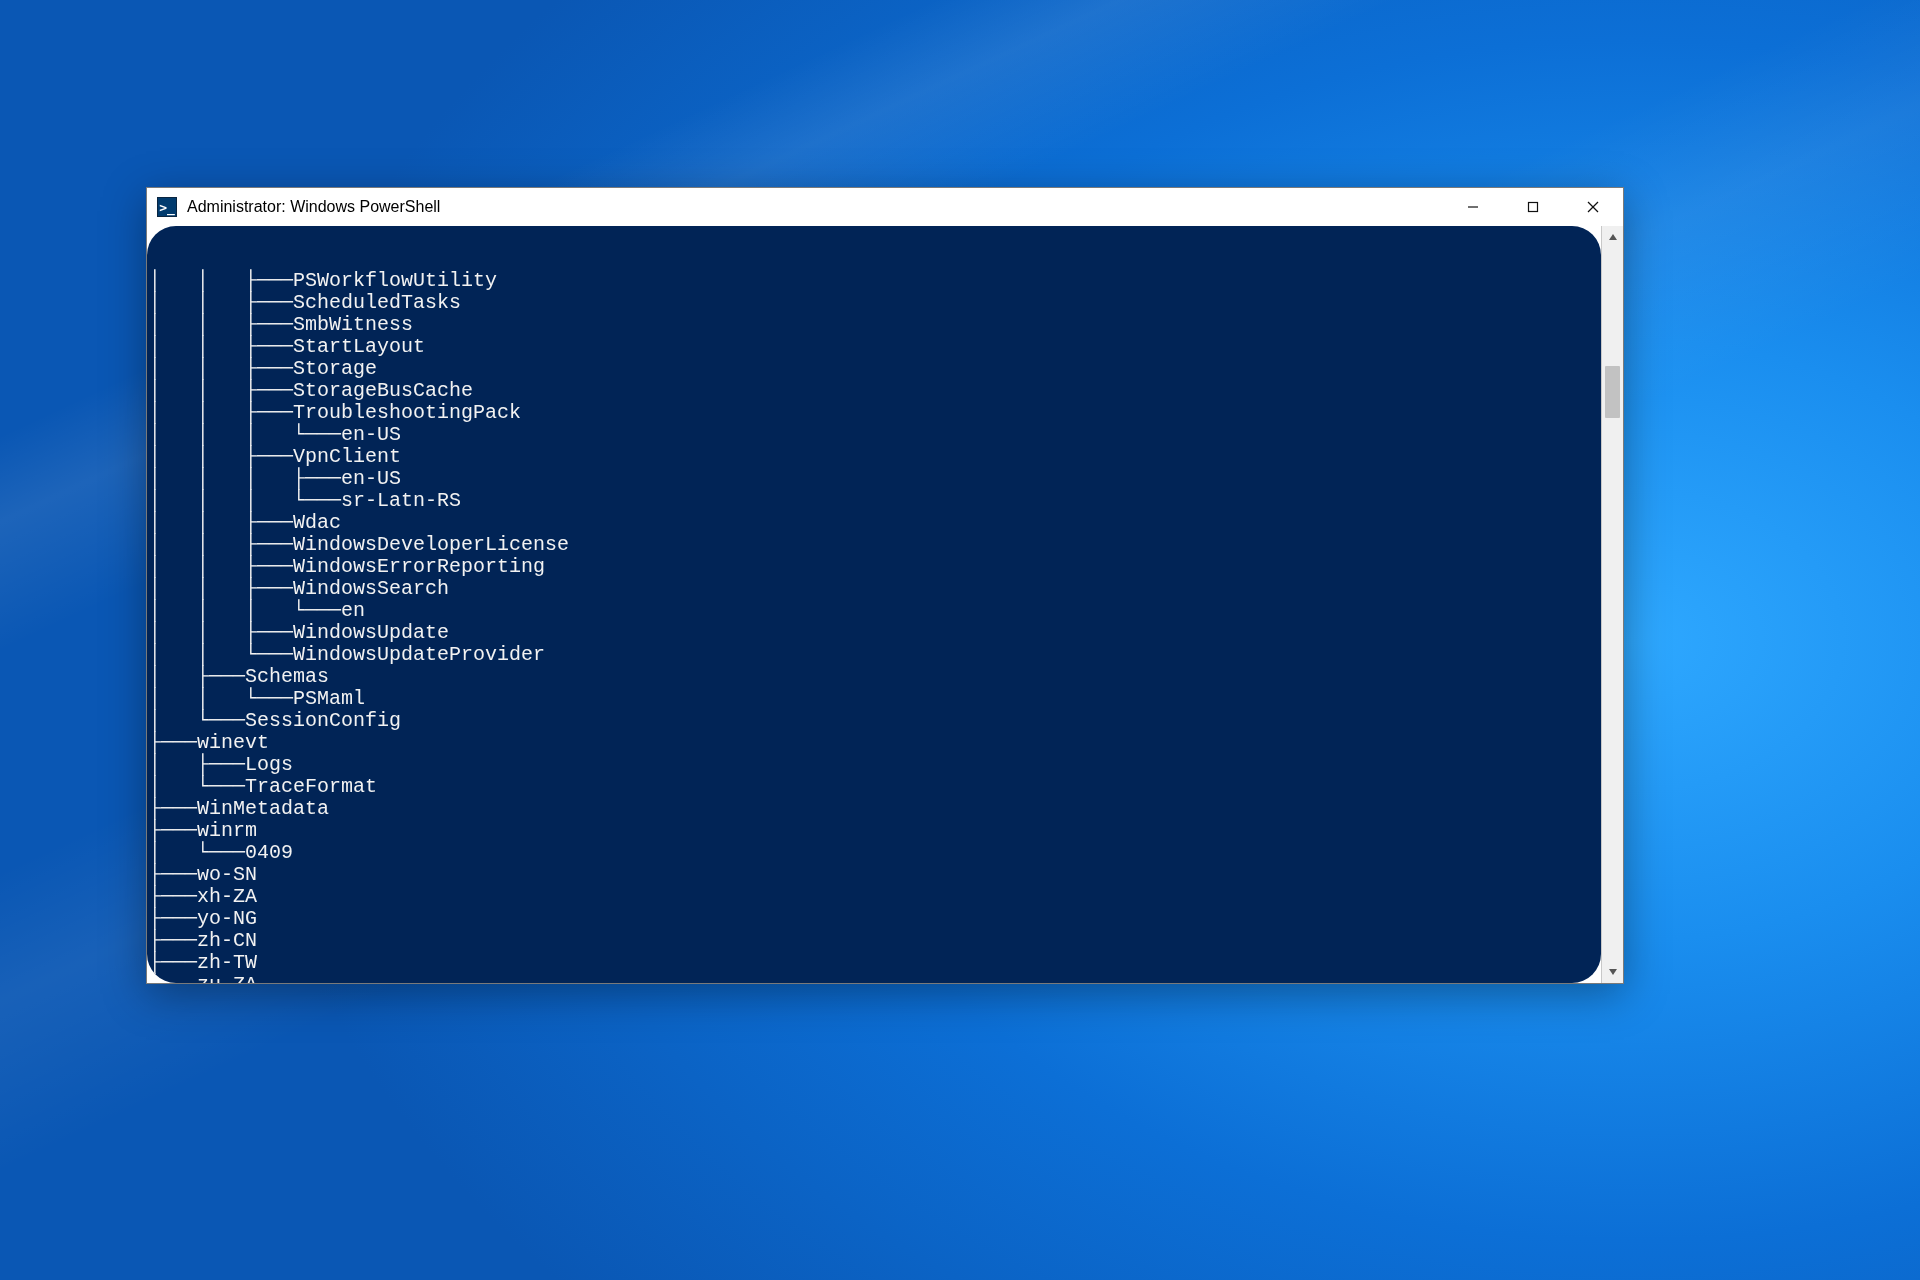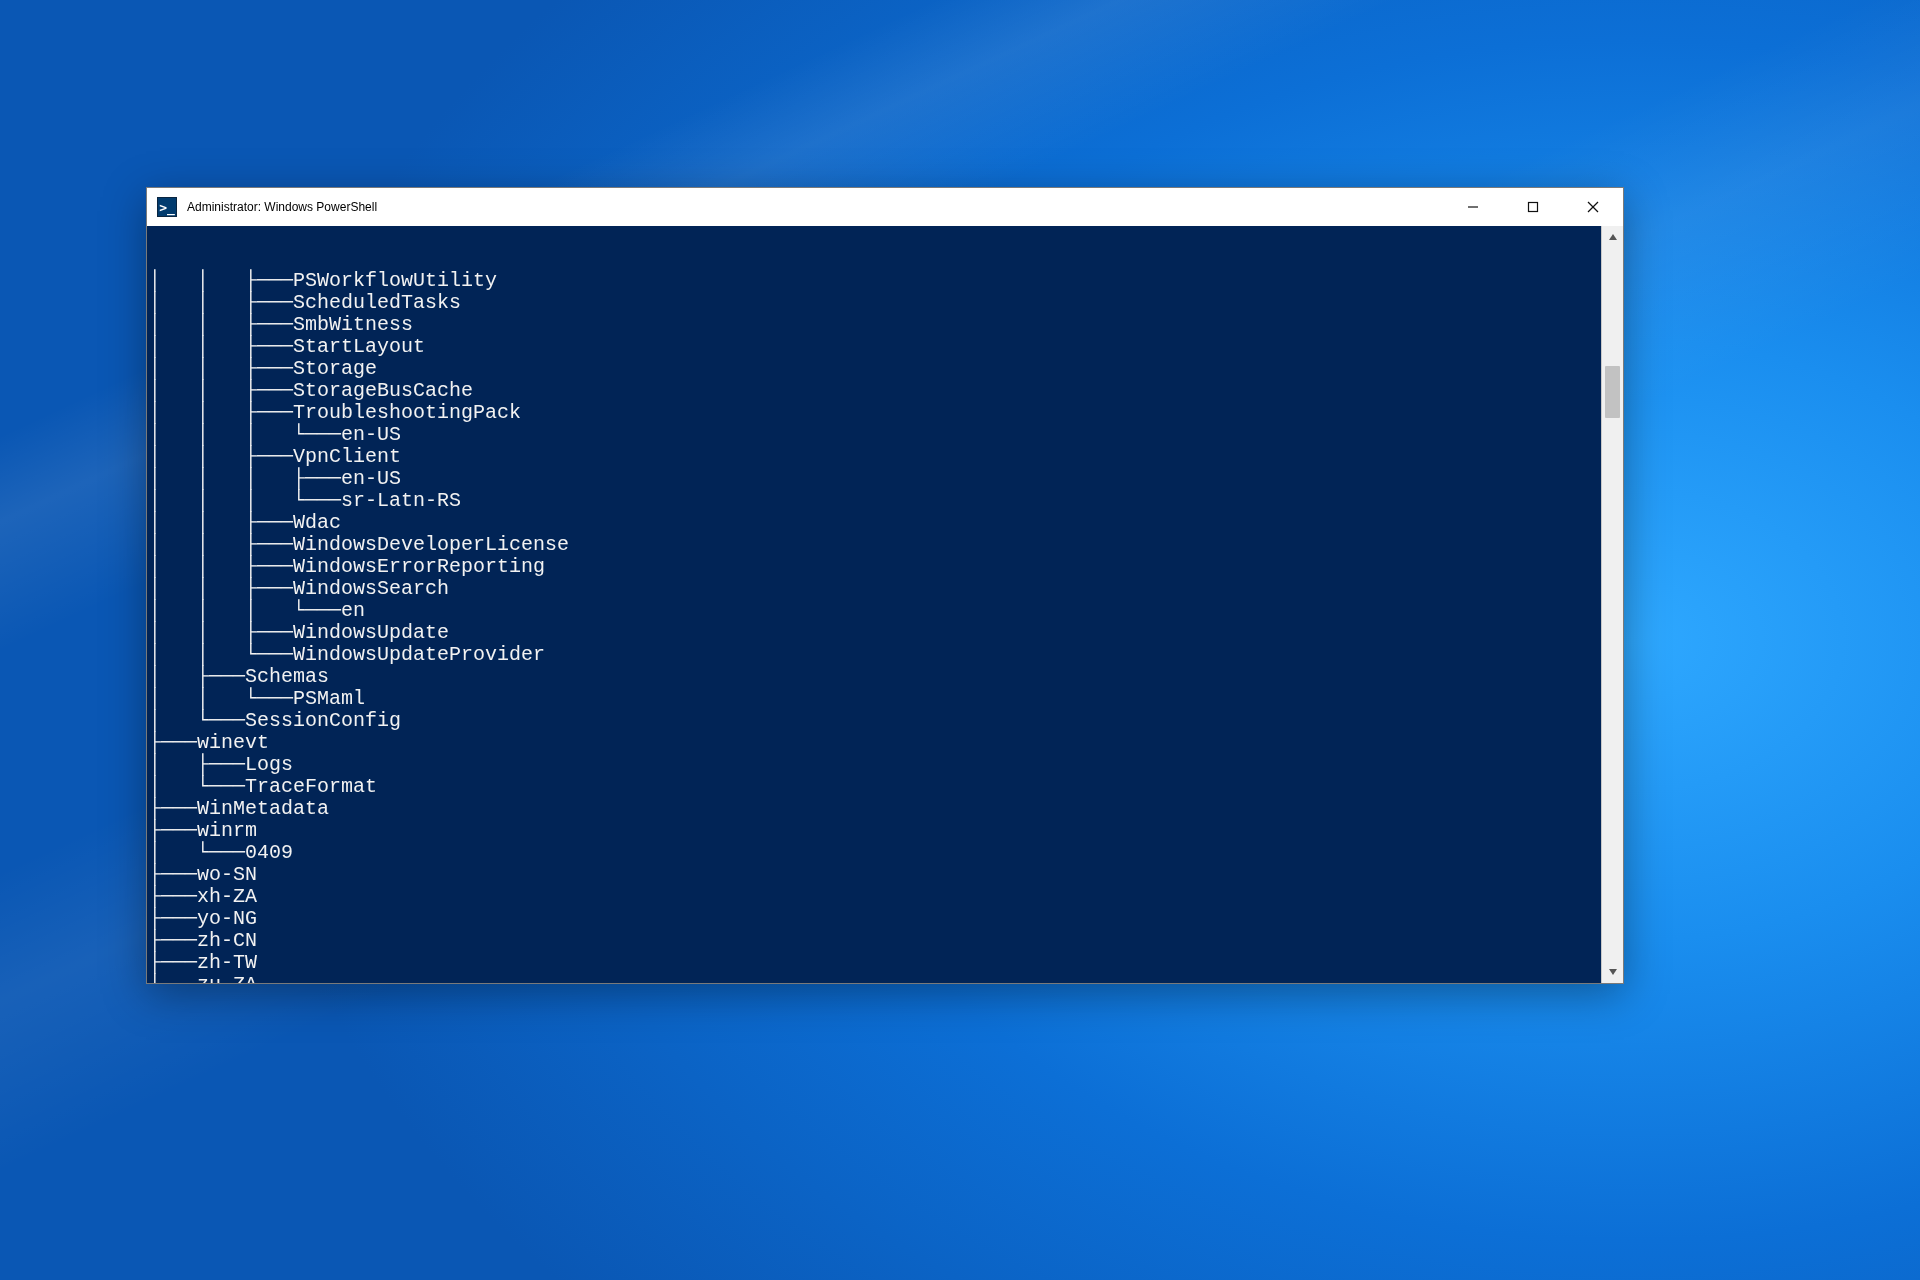--- a/index.html
+++ b/index.html
@@ -44,21 +44,21 @@
   .titlebar .app-icon {
     width: 20px; height: 20px;
     background: #013b6e;
     border: 1px solid #0a2540;
     display: flex; align-items: center; justify-content: center;
     font-size: 13px; color: #fff; font-weight: bold;
     font-family: Consolas, monospace;
   }
   .titlebar .title-text {
     margin-left: 10px;
-    font-size: 12px;
+    font-size: 16px;
     color: #000;
   }
   .titlebar .spacer { flex: 1; }
   .win-controls { display: flex; height: 100%; }
   .win-btn {
     width: 60px; height: 100%;
     display: flex; align-items: center; justify-content: center;
     font-family: "Segoe UI Symbol", sans-serif;
   }
   .win-btn svg { stroke: #111; stroke-width: 1.2; fill: none; }
@@ -71,20 +71,21 @@
   .console {
     flex: 1;
     background: #012456;
     color: #f2f2f2;
     font-family: Consolas, "Courier New", monospace;
     font-size: 20px;
     line-height: 22px;
     padding: 0 2px 2px 2px;
     white-space: pre;
     overflow: hidden;
+    border-radius: 29px;
   }
   .vscrollbar {
     width: 22px;
     background: #f0f0f0;
     position: relative;
     border-left: 1px solid #c8c8c8;
   }
   .sb-btn {
     position: absolute; left: 0; width: 100%; height: 22px;
     display: flex; align-items: center; justify-content: center;

